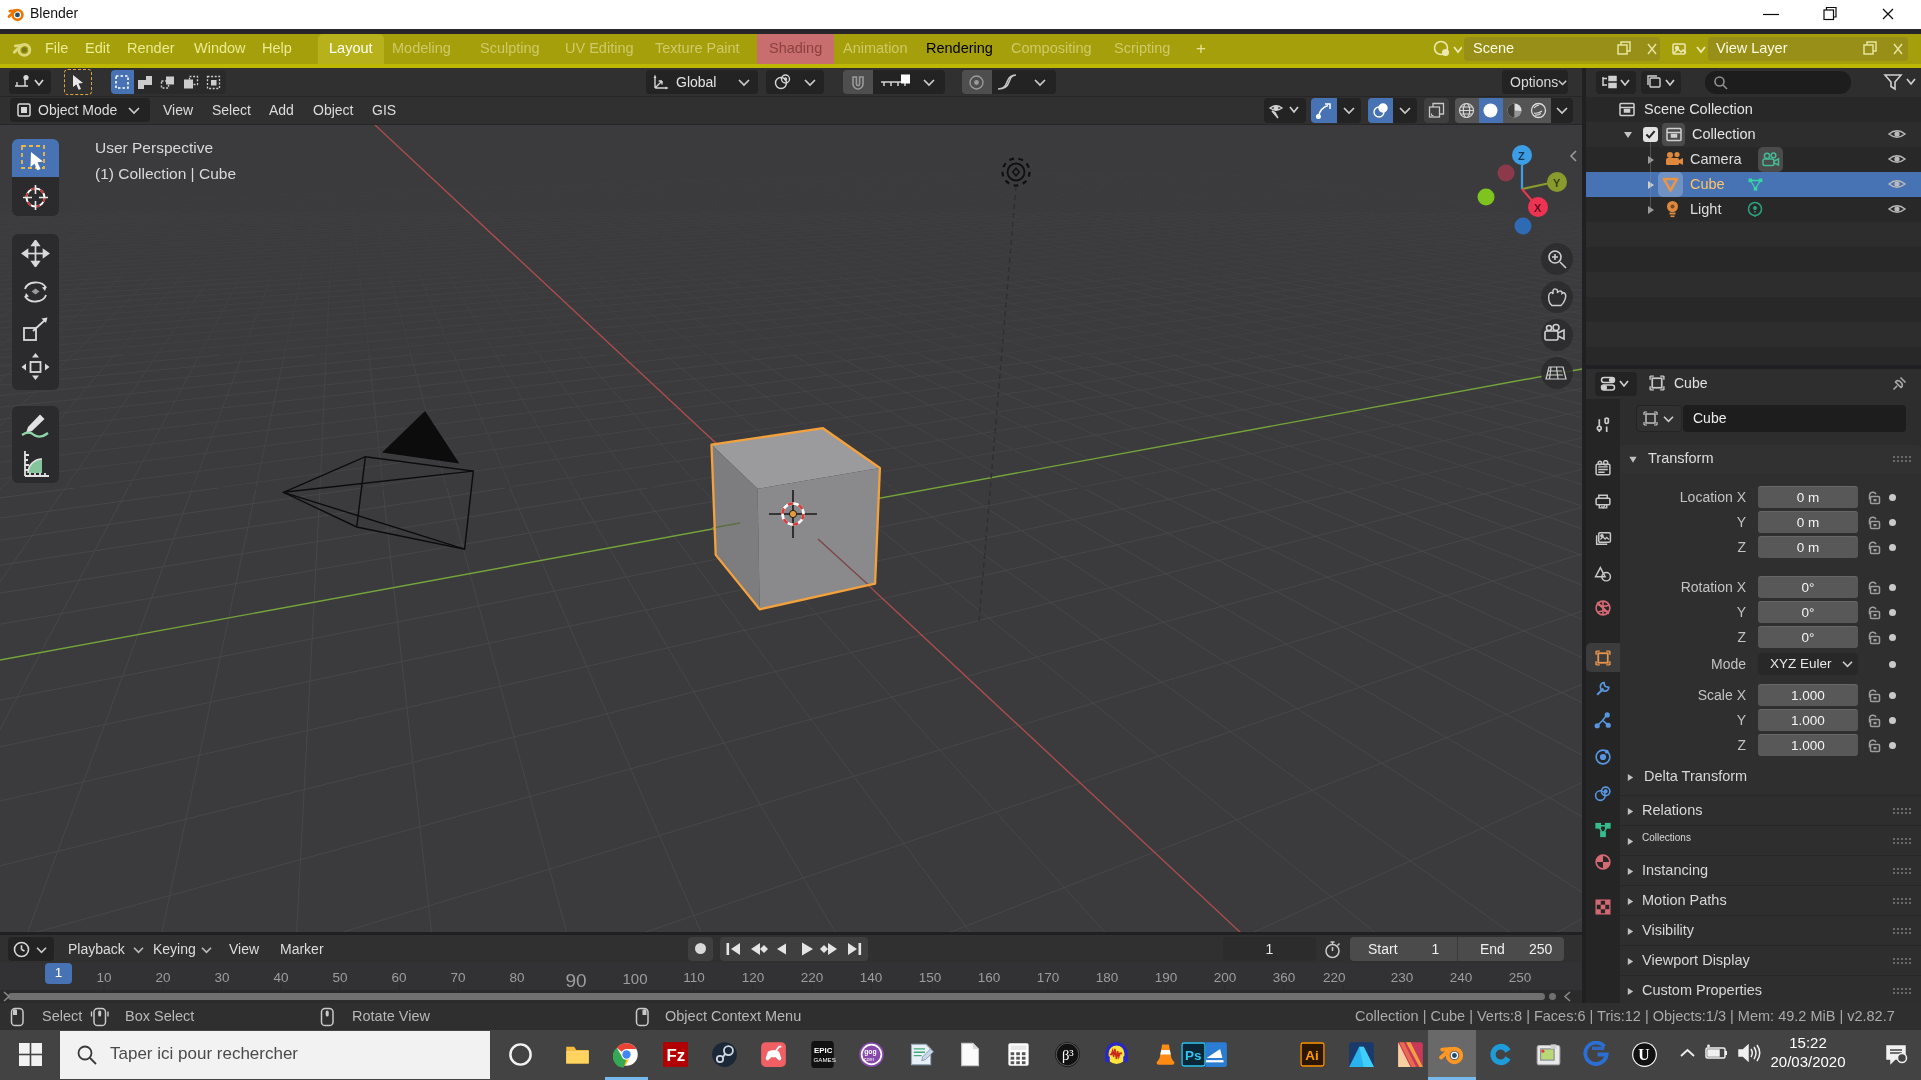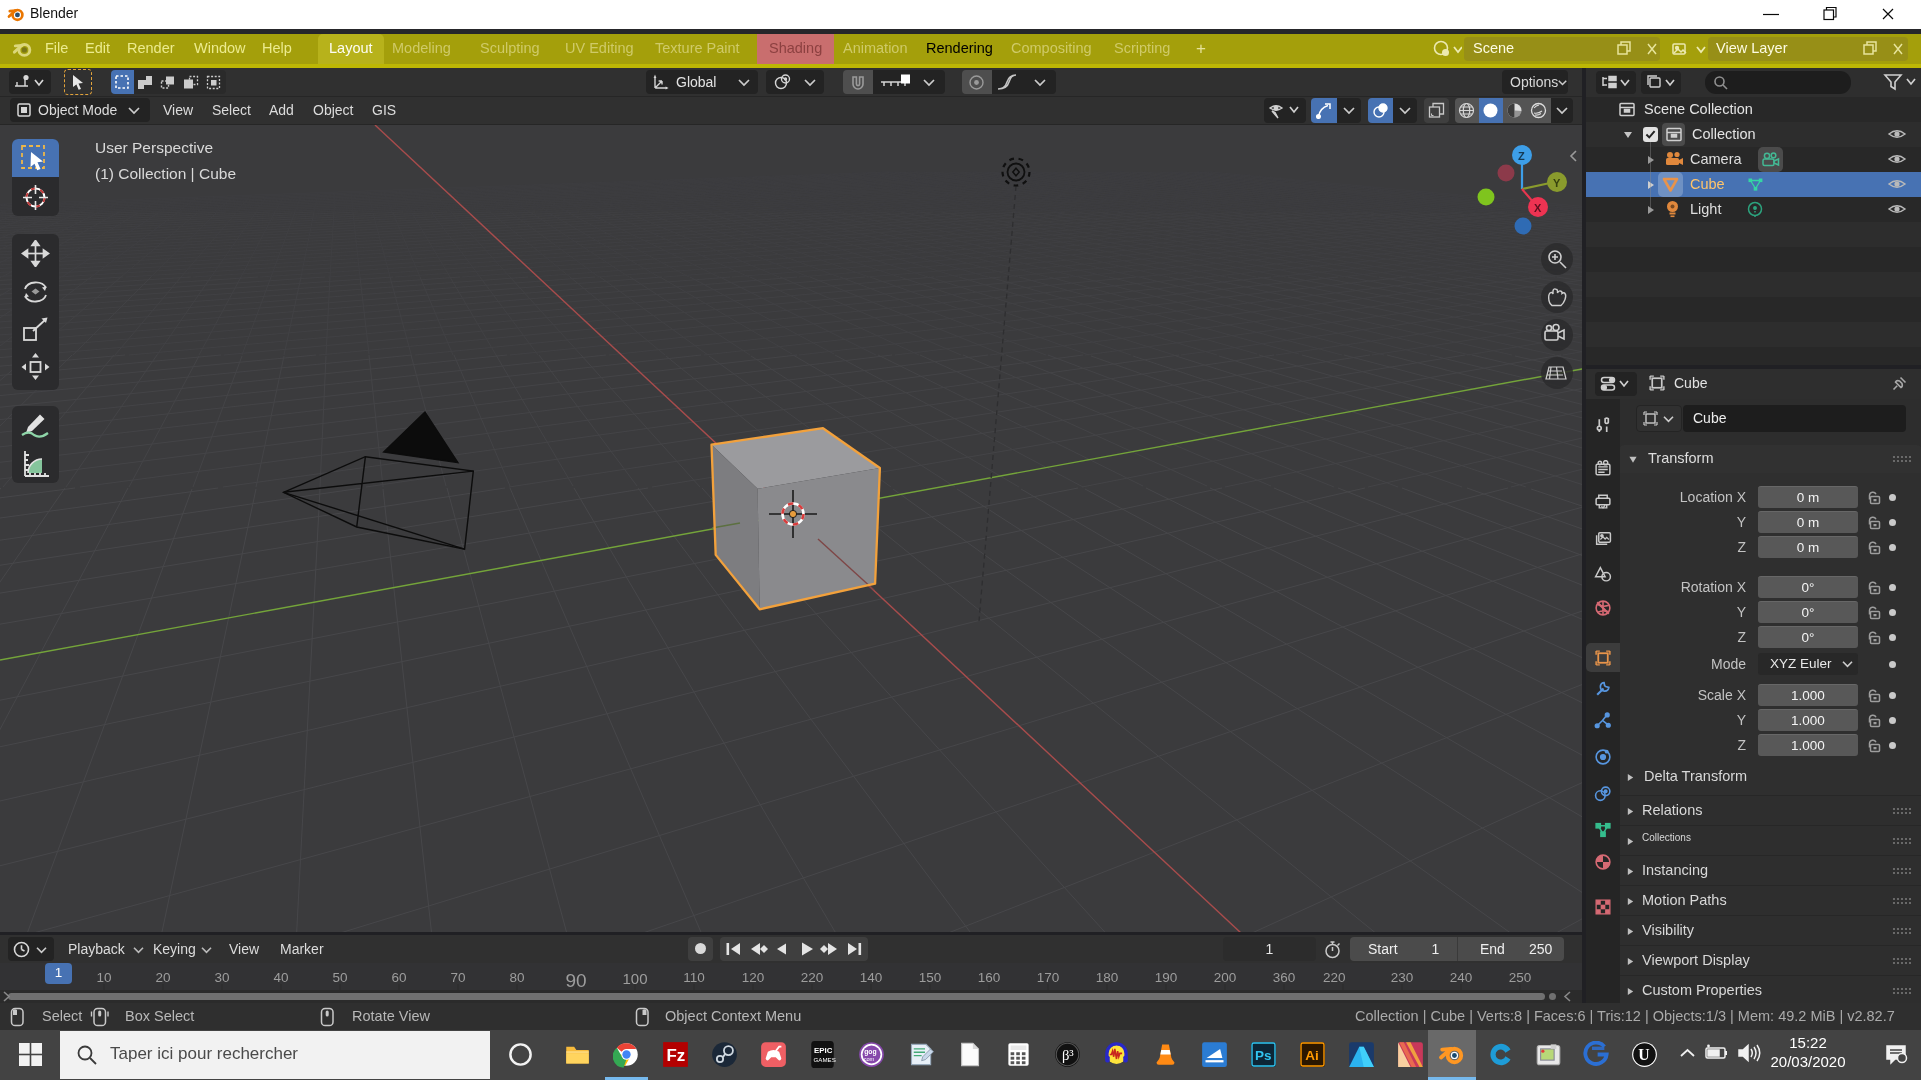--- a/index.html
+++ b/index.html
@@ -1240,21 +1240,21 @@
 <div class="abs" style="left:1152px;top:1041px;width:27px;height:27px"><svg width="100%" height="100%" viewBox="0 0 24 24">
         <path d="M9 3 h6 l3 16 h-12 Z" fill="#ff8a14"></path>
         <path d="M8.2 8 h7.6 l0.8 4 h-9.2 Z" fill="#fff"></path>
         <path d="M4 19 l3 -4 h10 l3 4 q0 2 -2 2 h-12 q-2 0 -2 -2 Z" fill="#ff8a14"></path>
       </svg></div>
 <div class="abs" style="left:1201px;top:1041px;width:27px;height:27px"><svg width="100%" height="100%" viewBox="0 0 24 24">
         <rect x="1" y="1" width="22" height="22" rx="2" fill="#2b7cd3"></rect>
         <path d="M5 15 L17 7 l2 8 Z" fill="#fff"></path>
         <path d="M4 18 h16" stroke="#fff" stroke-width="2"></path>
       </svg></div>
-<div class="abs" style="left:1250px;top:1041px;width:27px;height:27px"><svg width="100%" height="100%" viewBox="0 0 24 24">
+<div class="abs" style="left:1180px;top:1041px;width:27px;height:27px"><svg width="100%" height="100%" viewBox="0 0 24 24">
         <rect x="1" y="1" width="22" height="22" rx="2" fill="#0d2636"></rect>
         <rect x="1.8" y="1.8" width="20.4" height="20.4" rx="1.5" fill="none" stroke="#31c5f0" stroke-width="1.2"></rect>
         <text x="4.5" y="17" font-family="Liberation Sans" font-size="12" font-weight="bold" fill="#31c5f0">Ps</text>
       </svg></div>
 <div class="abs" style="left:1299px;top:1041px;width:27px;height:27px"><svg width="100%" height="100%" viewBox="0 0 24 24">
         <rect x="1" y="1" width="22" height="22" rx="2" fill="#2b1700"></rect>
         <rect x="1.8" y="1.8" width="20.4" height="20.4" rx="1.5" fill="none" stroke="#ff9a00" stroke-width="1.2"></rect>
         <text x="5.5" y="17" font-family="Liberation Sans" font-size="12" font-weight="bold" fill="#ff9a00">Ai</text>
       </svg></div>
 <div class="abs" style="left:1348px;top:1041px;width:27px;height:27px"><svg width="100%" height="100%" viewBox="0 0 24 24">

